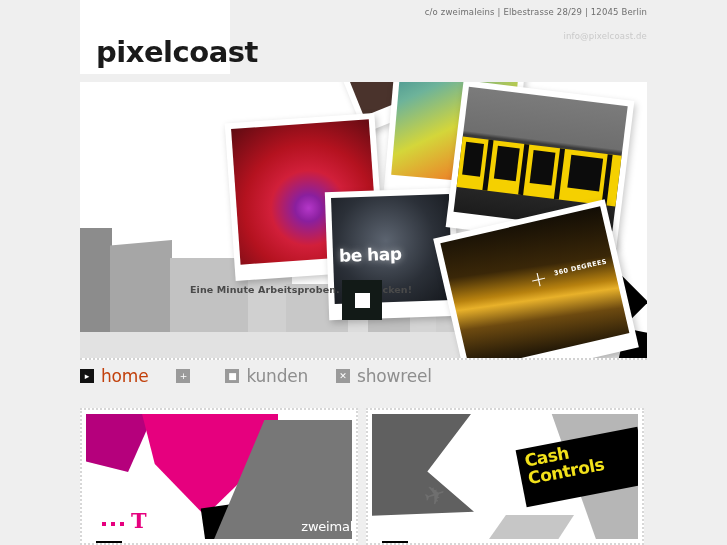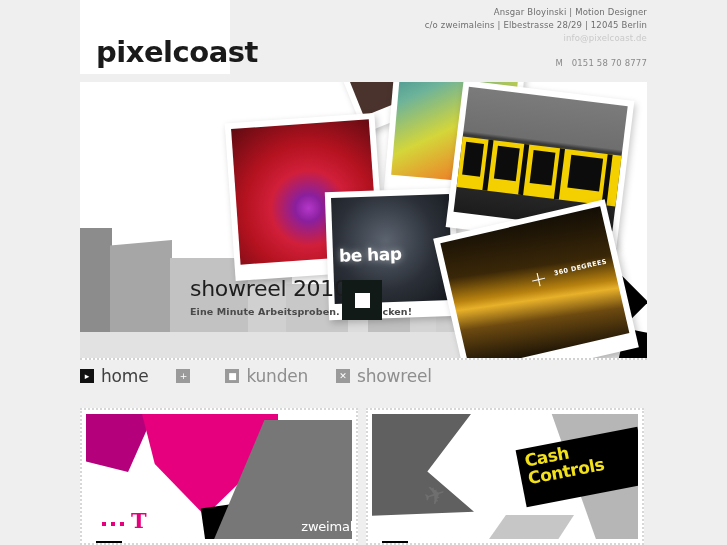--- a/index.html
+++ b/index.html
@@ -21,21 +21,21 @@
     font-size: 29px; font-weight: 700; color: #1a1a1a;
     letter-spacing: -0.5px; line-height: 1;
     font-family: "DejaVu Sans", "Liberation Sans", sans-serif;
   }
   .contact {
     position: absolute; right: 80px; top: 6px;
     text-align: right;
     font-size: 8.5px; color: #6e6e6e; line-height: 1.55;
     letter-spacing: 0.15px;
   }
-  .contact .email { color: #c9c9c9; }
+  .contact .email { color: #c9c9c9; margin-top: 11px; }
   .contact .phones { margin-top: 11px; color: #8a8a8a; }
   .contact .phones .lbl { letter-spacing: 0.4px; }
 
   
   .hero {
     position: absolute; left: 80px; top: 82px; width: 567px; height: 278px;
     background: #ffffff; overflow: hidden;
     border-bottom: 2px dotted #d2d2d2;
   }
   .hero-inner { position: absolute; inset: 0; overflow: hidden; }
@@ -129,21 +129,21 @@
     display: flex; align-items: center; margin-right: 28px; cursor: pointer;
   }
   .nav-ico {
     width: 14px; height: 14px; margin-right: 7px; position: relative;
     display: flex; align-items: center; justify-content: center;
     font-size: 9px; line-height: 1; color: #fff; flex: none;
   }
   .nav-ico.active { background: #111; }
   .nav-ico.idle { background: #9a9a9a; }
   .nav-lbl { font-size: 17px; letter-spacing: -0.2px; }
-  .nav-item.active .nav-lbl { color: #404040; text-align: center; }
+  .nav-item.active .nav-lbl { color: #c2410c; text-align: center; }
   .nav-item.idle .nav-lbl { color: #8e8e8e; }
 
   
   .folio { position: absolute; left: 80px; top: 408px; display: flex; gap: 8px; }
   .tile {
     width: 278px; height: 137px; background: #fff;
     border: 2px dotted #d7d7d7; padding: 4px; position: relative; overflow: hidden;
   }
   .tile-in { position: relative; width: 100%; height: 100%; overflow: hidden; background:#fff; }
 
@@ -181,29 +181,23 @@
 </style>
 </head>
 <body>
 
 <div class="page">
 
   <div class="logo-box"></div>
   <div class="logo-text">pixelcoast</div>
 
   <div class="contact">
-    <div>Ansgar Bloyinski | Motion Designer</div>
     <div>c/o zweimaleins | Elbestrasse 28/29 | 12045 Berlin</div>
     <div class="email">info@pixelcoast.de</div>
     <div class="phones">
-      <div>
-        <span class="lbl">M</span>
-        &nbsp;
-        <span>0151  58 70 8777</span>
-      </div>
     </div>
   </div>
 
   <div class="hero">
     <div class="hero-inner">
 
       <div class="sky">
         <div class="ground"></div>
         <div class="bldg" style="left:-4px;  width:36px;  height:104px; background:#8c8c8c;"></div>
         <div class="bldg" style="left:30px;  width:62px;  height:92px;  background:#a6a6a6; clip-path:polygon(0 6%,100% 0,100% 100%,0 100%);"></div>
@@ -252,21 +246,20 @@
       <div class="blk-arrow2"></div>
 
       <div class="card c-gold">
         <div class="pic">
           <span class="plus">+</span>
           <span class="deg">360 DEGREES</span>
         </div>
       </div>
 
       <div class="showreel">
-        <h2>showreel 2010</h2>
         <p>Eine Minute Arbeitsproben. Hier klicken!</p>
       </div>
       <div class="play-sq">
           <i></i>
         </div>
 
     </div>
   </div>
 
   <div class="nav">

